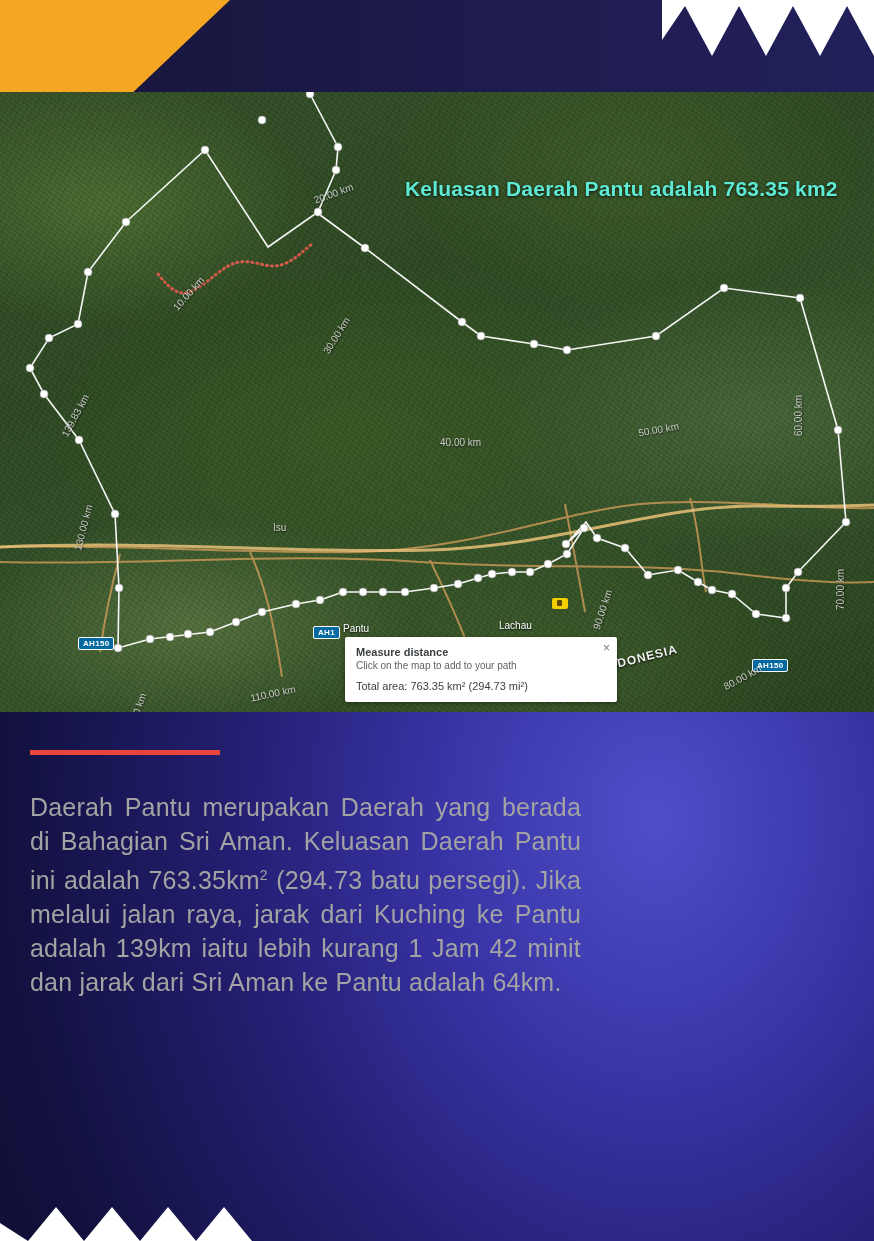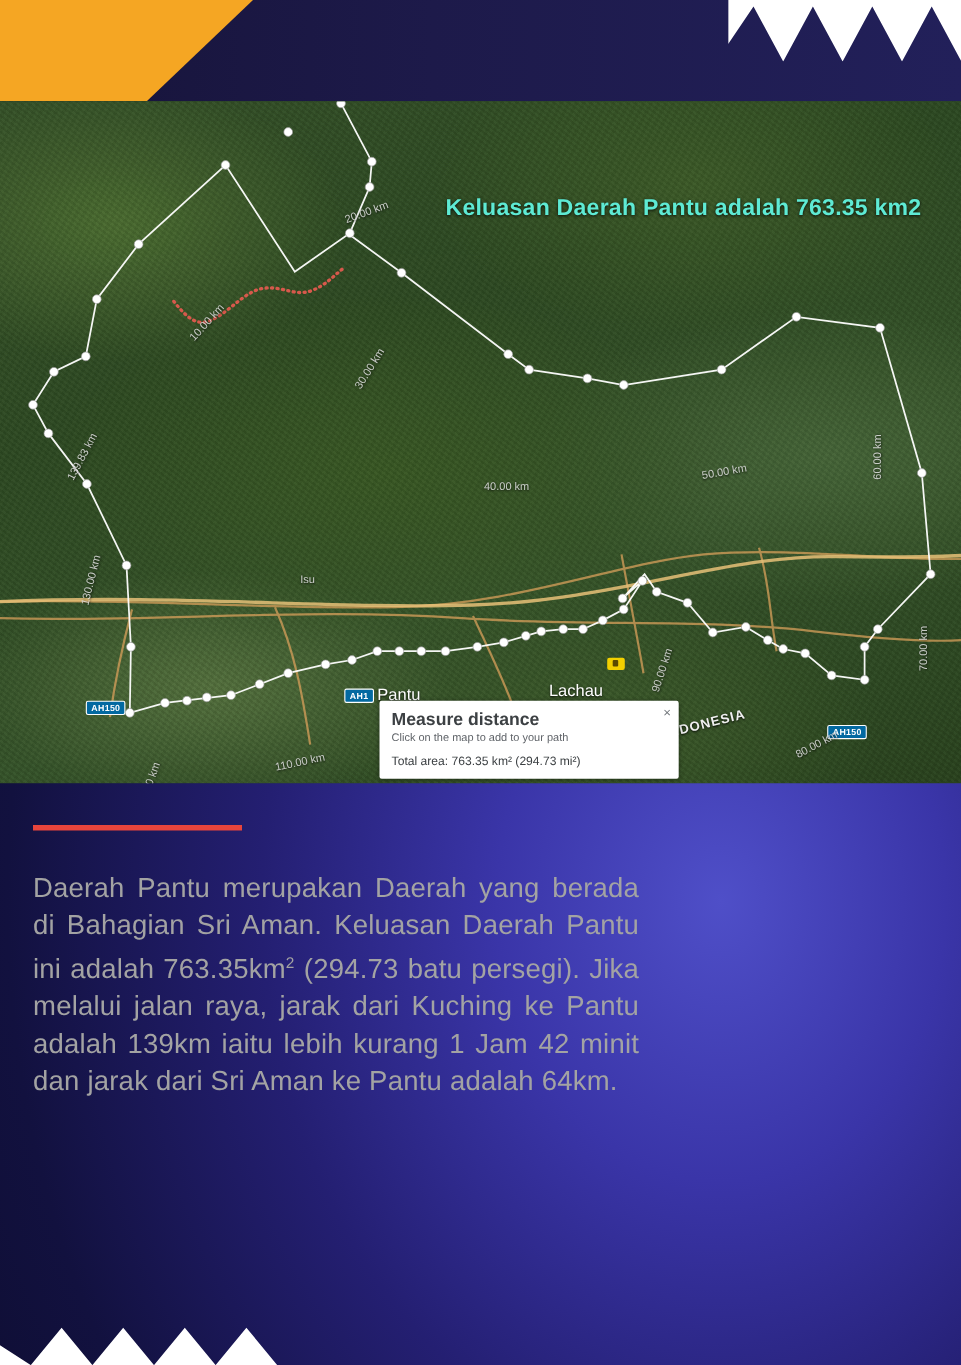--- a/index.html
+++ b/index.html
@@ -110,21 +110,21 @@
   }
 
   .label {
     position: absolute;
     color: #ffffff;
     text-shadow: 0 1px 2px rgba(0,0,0,.9);
     white-space: nowrap;
     pointer-events: none;
   }
   .label-place {
-    font-size: 15px;
+    font-size: 10px;
   }
   .label-faint {
     font-size: 10px;
     color: #e2e2e2;
     opacity: .85;
   }
   .label-rot {
     font-size: 12px;
     font-weight: bold;
     letter-spacing: 1px;
@@ -165,21 +165,21 @@
     position: absolute;
     left: 345px;
     top: 545px;
     width: 250px;
     background: #ffffff;
     box-shadow: 0 1px 4px rgba(0,0,0,.4);
     padding: 9px 11px 10px 11px;
     border-radius: 2px;
   }
   .measure-title {
-    font-size: 16px;
+    font-size: 11px;
     color: #3c4043;
     font-weight: bold;
     margin-bottom: 2px;
   }
   .measure-sub {
     font-size: 10px;
     color: #5f6368;
     margin-bottom: 9px;
   }
   .measure-total {

